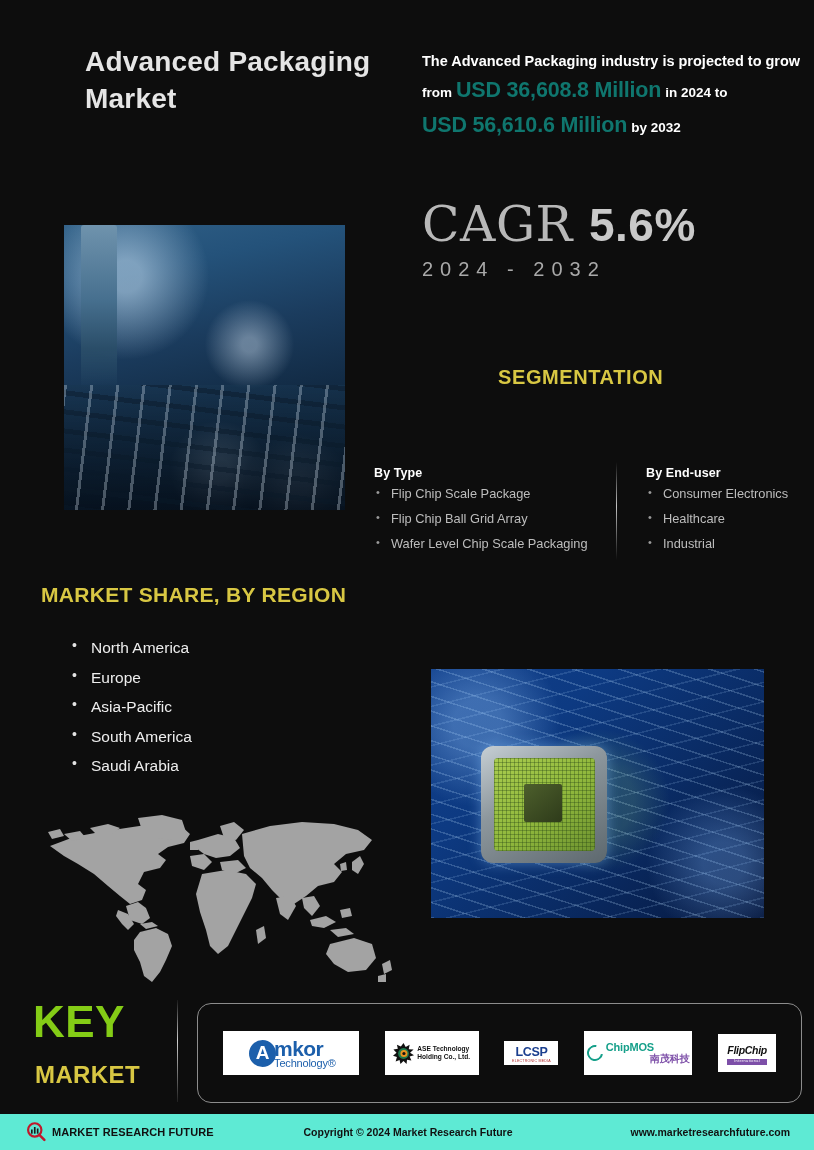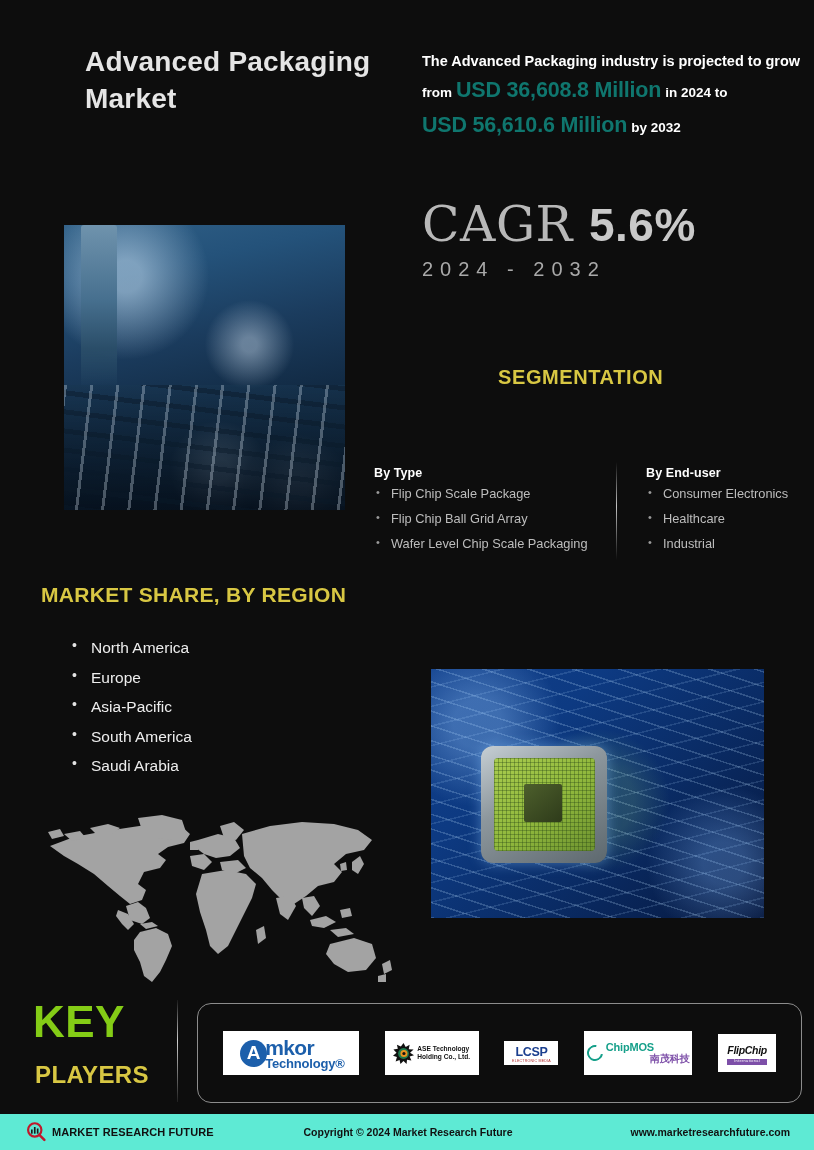--- a/index.html
+++ b/index.html
@@ -154,21 +154,21 @@
   .logo-flipchip{width:58px;height:38px;}
 
   .amkor-in{display:flex;align-items:center;gap:2px;padding-left:3px;}
   .amkor-mark{
     width:27px;height:27px;border-radius:50%;background:#1c5fab;
     color:#fff;font-weight:700;font-size:19px;display:flex;align-items:center;
     justify-content:center;font-family:"Liberation Sans",sans-serif;margin-right:-4px;
   }
   .amkor-txt{line-height:1;}
   .amkor-txt .a1{font-size:21px;font-weight:700;color:#1c5fab;letter-spacing:-.6px;display:block;}
-  .amkor-txt .a2{font-size:13px;font-weight:700;color:#1c5fab;letter-spacing:-.2px;display:block;margin-top:-1px;}
+  .amkor-txt .a2{font-size:11px;font-weight:400;color:#1c5fab;letter-spacing:-.2px;display:block;margin-top:-1px;}
 
   .ase-in{display:flex;align-items:center;gap:3px;padding:0 3px;}
   .ase-mark{width:21px;height:21px;position:relative;flex:0 0 auto;}
   .ase-txt{font-size:6.6px;line-height:1.22;color:#111;font-weight:600;}
 
   .lcsp-in{text-align:center;line-height:1;}
   .lcsp-in .l1{font-size:12.5px;font-weight:700;color:#1b3f8f;letter-spacing:-.3px;}
   .lcsp-in .l2{font-size:3.6px;color:#b02a2a;letter-spacing:.2px;display:block;margin-top:1px;}
 
   .chipmos-in{display:flex;align-items:center;gap:3px;}
@@ -303,21 +303,21 @@
 
         <path d="M348 152 L356 148 L358 158 L350 162 Z"></path>
         <path d="M344 164 L352 162 L352 170 L344 170 Z"></path>
 
         <path d="M156 30 L164 28 L164 38 L156 38 Z"></path>
       </g>
     </svg>
   </div>
 
   <div class="kp-key">KEY</div>
-  <div class="kp-players">PLAYERS</div>
+  <div class="kp-players">MARKET</div>
   <div class="kp-div"></div>
 
   <div class="kp-box">
 
     <div class="logo logo-amkor">
       <div class="amkor-in">
         <div class="amkor-mark">A</div>
         <div class="amkor-txt">
           <span class="a1">mkor</span>
           <span class="a2">Technology®</span>

